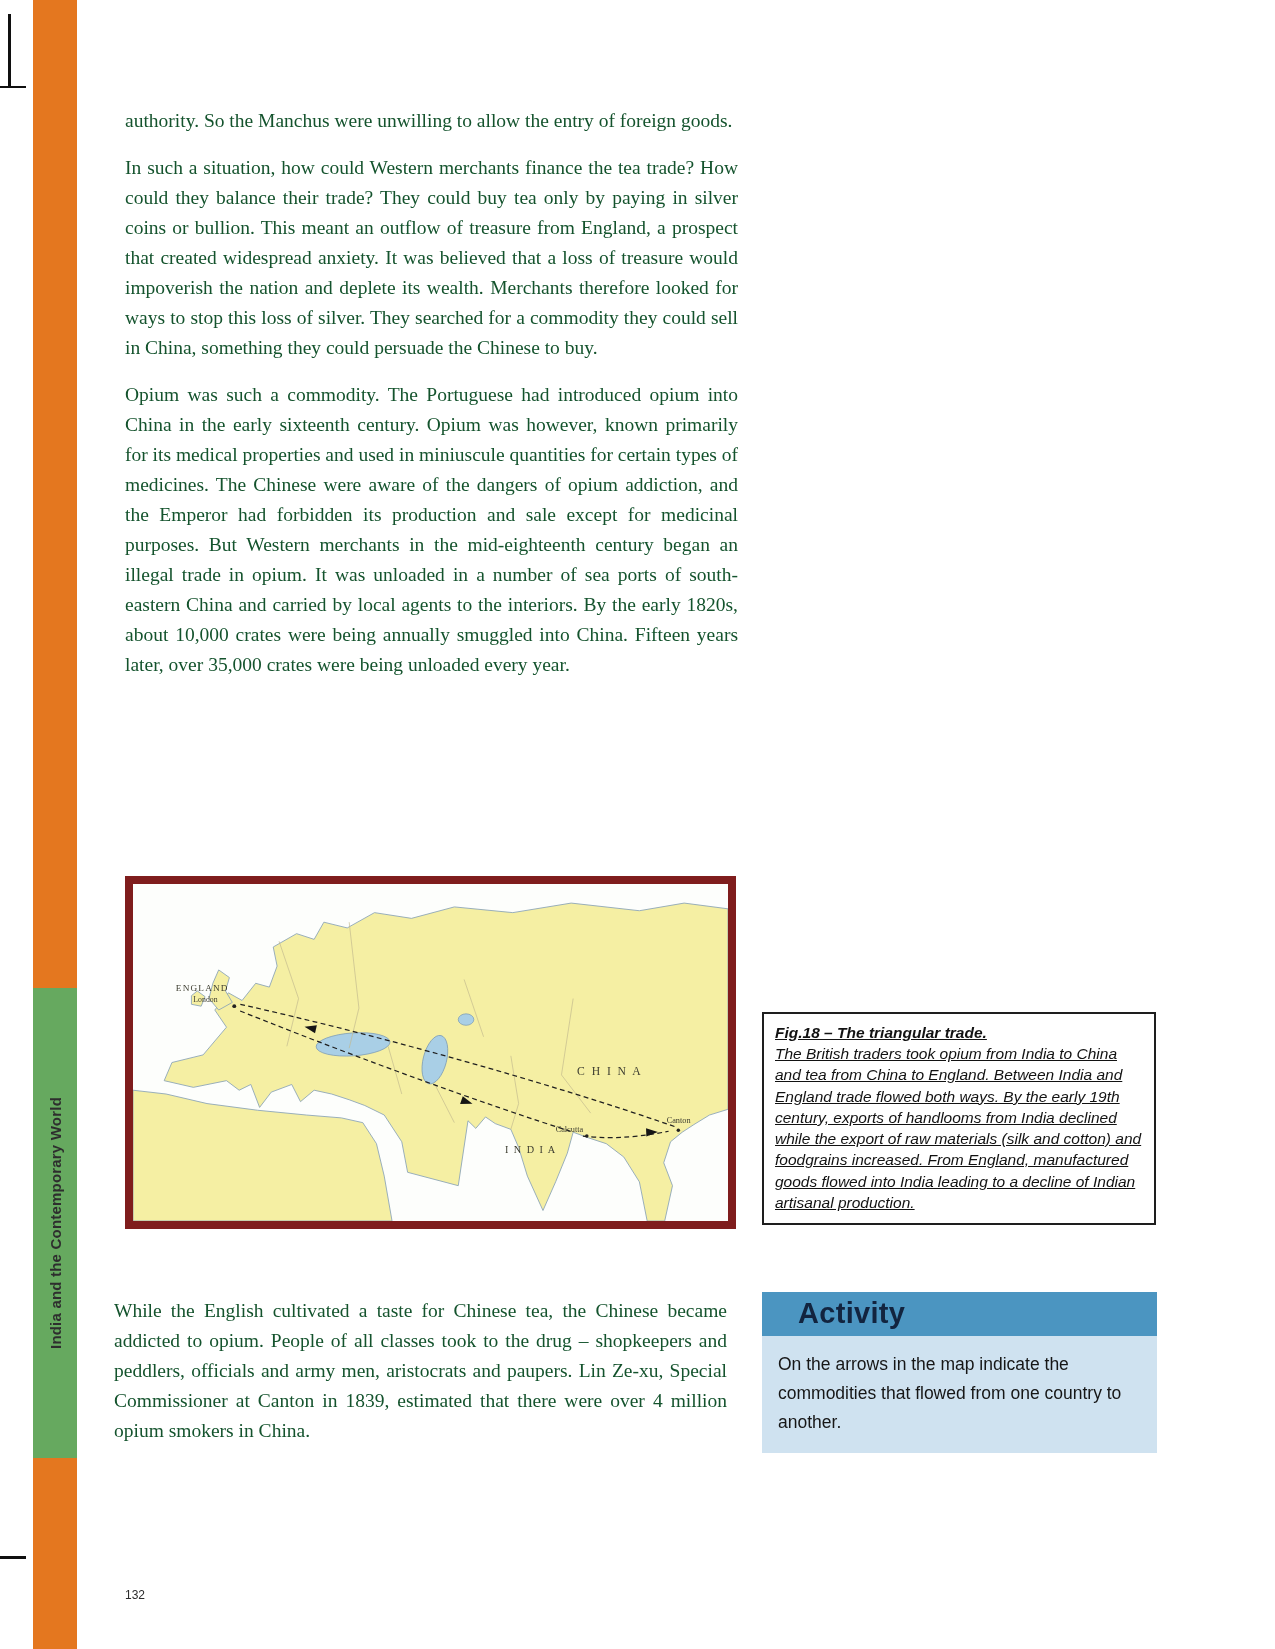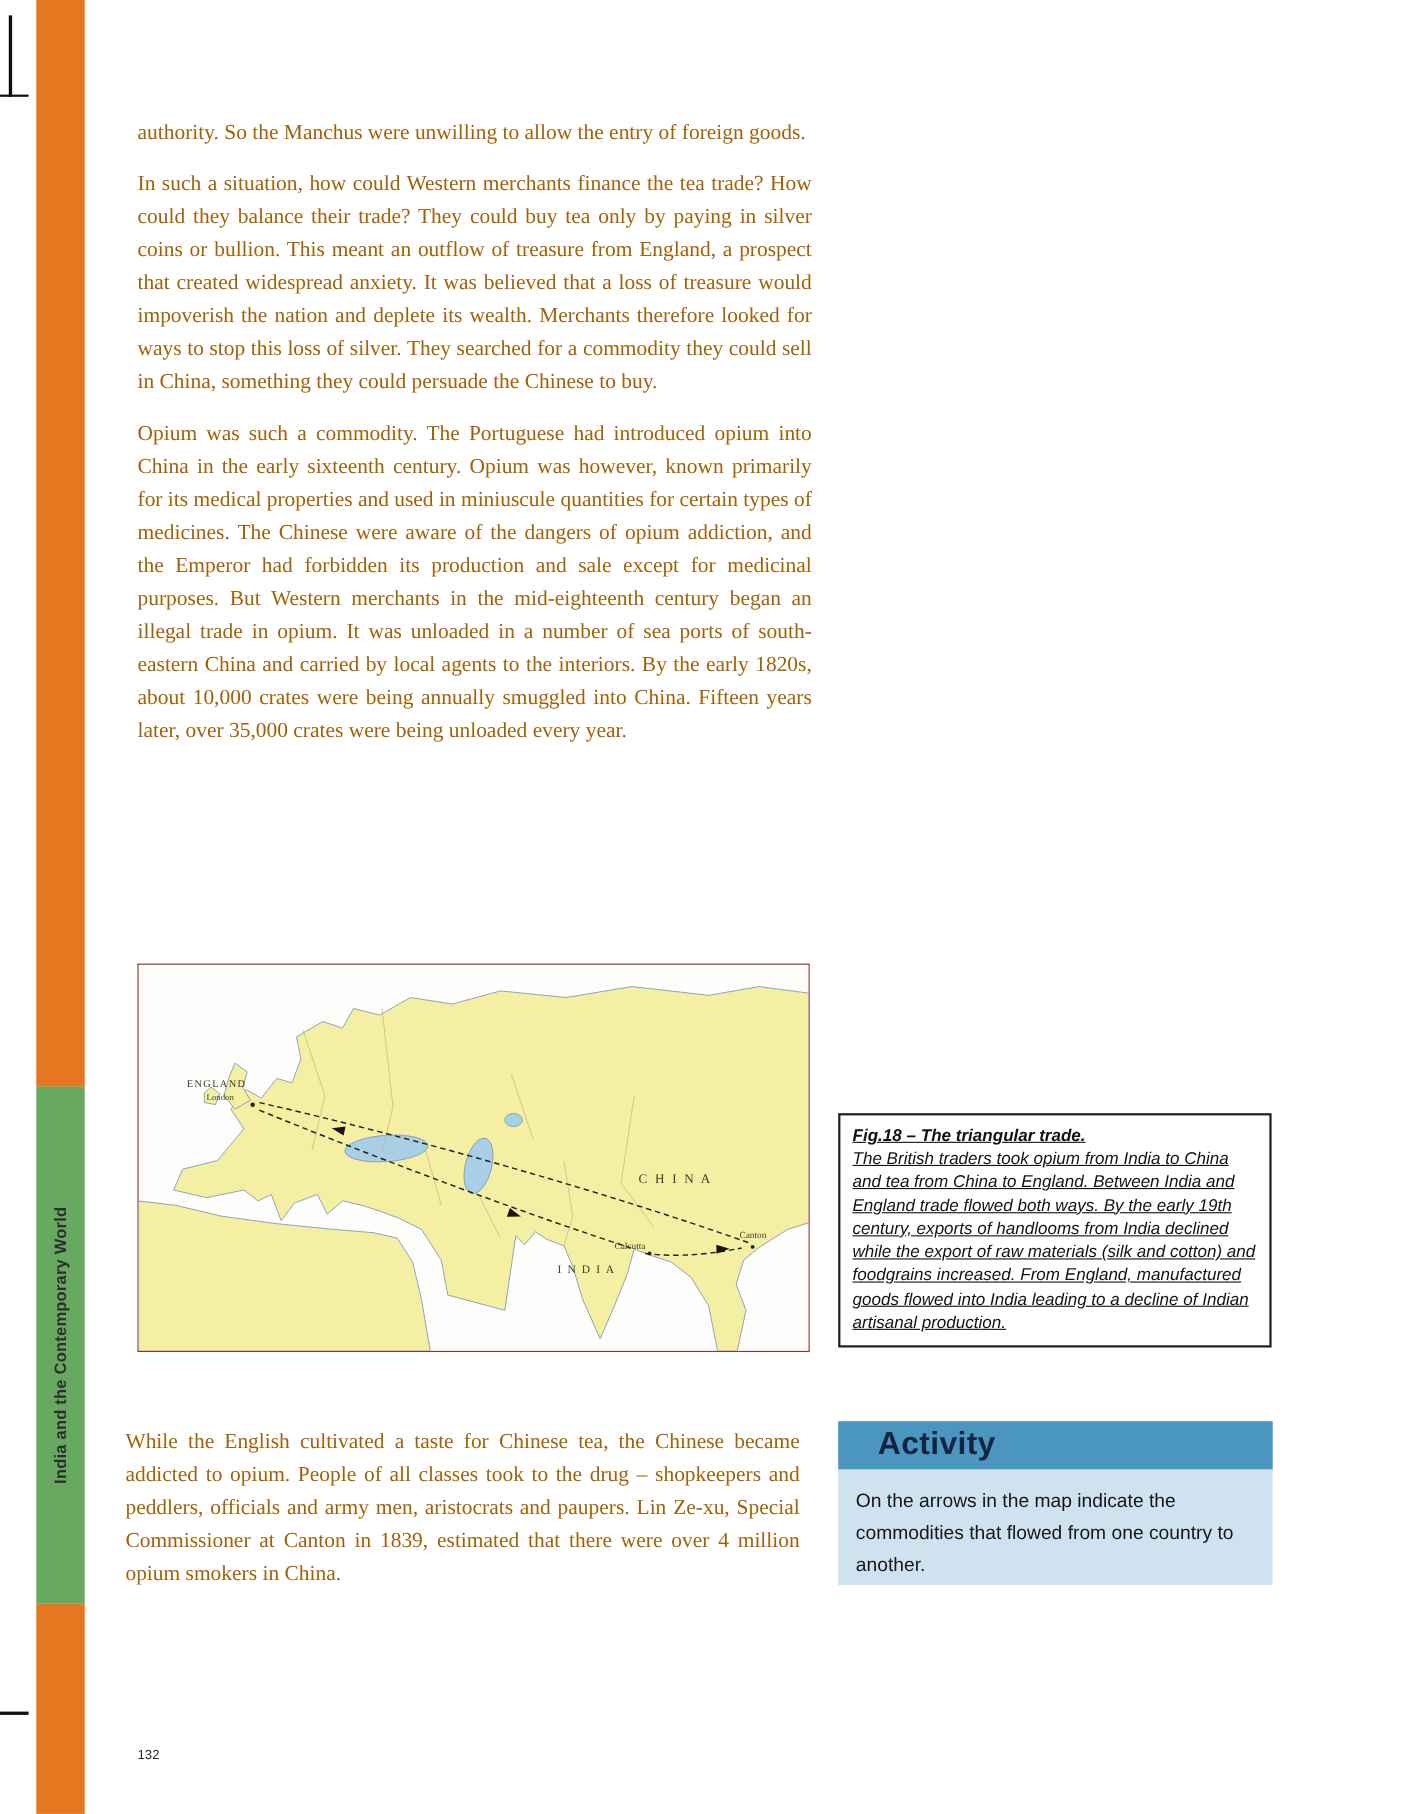--- a/index.html
+++ b/index.html
@@ -21,38 +21,38 @@
     display:flex; align-items:center; justify-content:center; }
   .sidebar-label span {
     writing-mode:vertical-rl; transform:rotate(180deg);
     font-family:"Liberation Sans", sans-serif; font-weight:bold; font-size:15px;
     color:#2e2e2e; letter-spacing:0.2px; white-space:nowrap;
   }
   
   .content-top { position:absolute; left:125px; top:106px; width:613px; }
   .content-bottom { position:absolute; left:114px; top:1296px; width:613px; }
   .content-top p, .content-bottom p {
-    font-size:19.5px; line-height:30px; text-align:justify; color:#a16207; margin:0 0 17px 0;
+    font-size:19.5px; line-height:30px; text-align:justify; color:#14532d; margin:0 0 17px 0;
   }
   
   .map-frame { position:absolute; left:125px; top:876px; width:611px; height:353px;
-    border:1px solid #7f1d1d; background:#fdfdfb; }
+    border:8px solid #7f1d1d; background:#fdfdfb; }
   .map-frame svg { display:block; width:100%; height:100%; }
   
   .caption-box { position:absolute; left:762px; top:1012px; width:394px;
     border:2px solid #1e1e1e; padding:8px 11px 10px; background:#ffffff;
     font-family:"Liberation Sans", sans-serif; font-style:italic; font-size:15.5px;
     line-height:1.37; color:#121212;text-decoration:underline; }
   .caption-title { font-weight:bold; }
   
   .activity { position:absolute; left:762px; top:1292px; width:395px; }
   .activity-header { background:#4b95c1; padding:5px 0 6px 14px; }
   .activity-title { font-family:"Liberation Sans", sans-serif; font-weight:bold;
     font-size:29px; color:#12243f; letter-spacing:0.3px;margin-left:22px; }
-  .activity-body { background:#cfe2f0; padding:14px 16px 4px;
+  .activity-body { background:#cfe2f0; padding:14px 16px 16px;
     font-family:"Liberation Sans", sans-serif; font-size:17.5px; line-height:1.65; color:#161616; }
   .page-number { position:absolute; left:125px; top:1588px;
     font-family:"Liberation Sans", sans-serif; font-size:12px; color:#2b2b2b; }
 </style>
 </head>
 <body>
 
 <div class="page">
 
   <div class="reg-v"></div>

